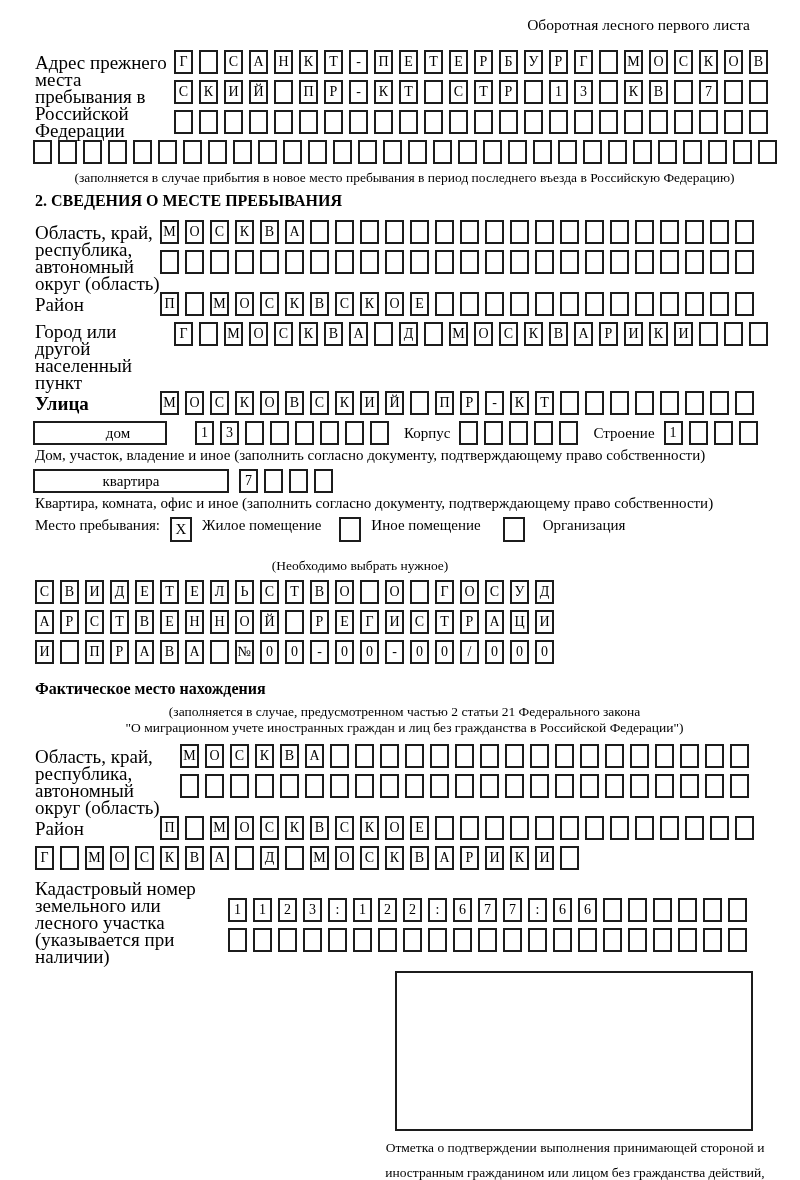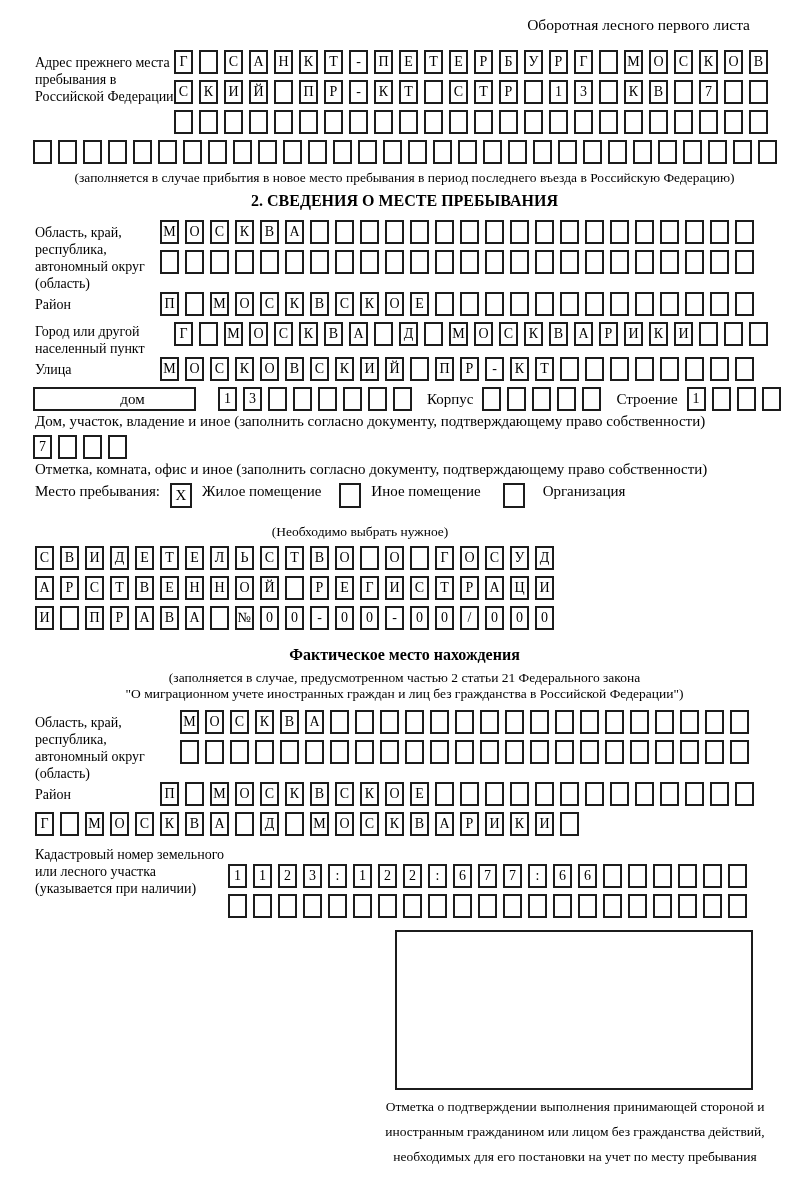--- a/index.html
+++ b/index.html
@@ -4,30 +4,30 @@
 <style>
   * { margin:0; padding:0; box-sizing:border-box; }
   html,body { background:#fff; }
   body {
     width:800px; height:1180px; overflow:hidden;
     color:#000; font-family:"Liberation Serif", serif; font-size:15px;
   }
   .page { padding:16px 26px 0 35px; }
   .corner { text-align:right; padding-right:24px; margin-bottom:16px; font-size:15.5px; }
   .flexrow { display:flex; align-items:flex-start; }
-  .lbl { font-size:14px; line-height:17px; padding-top:4px; }
+  .lbl { font-size:19px; line-height:17px; padding-top:4px; }
   .boxcol { display:flex; flex-direction:column; }
   .boxrow { display:flex; margin-bottom:6px; }
   .cbox {
     flex:0 0 auto; width:19px; height:24px; margin-right:6px;
     border:2px solid #1c1c1c; text-align:center;
     font-size:14px; line-height:20px; font-family:"Liberation Serif", serif;
   }
   .note { font-size:13.5px; text-align:center; line-height:16px; }
-  .sect-title { text-align:center; font-weight:bold; font-size:16px; margin:6px 0 10px 0; }
+  .sect-title { font-weight:bold; font-size:16px; margin:6px 0 10px 0; }
   .widebox {
     flex:0 0 auto; height:24px; border:2px solid #1c1c1c;
     text-align:center; font-size:15px; line-height:20px;
   }
   .inline-lbl { font-size:15px; line-height:24px; padding:0 9px; }
   .caption { font-size:15px; line-height:16px; margin:1px 0 6px 0; }
   .checkbox {
     flex:0 0 auto; width:22px; height:25px; border:2px solid #1c1c1c;
     text-align:center; font-size:15px; line-height:21px; margin:0 10px;
   }
@@ -274,21 +274,21 @@
         <div class="cbox">И</div>
         <div class="cbox">К</div>
         <div class="cbox">И</div>
         <div class="cbox"></div>
         <div class="cbox"></div>
         <div class="cbox"></div>
       </div>
   </div>
 
   <div class="flexrow">
-    <div class="lbl" style="width:125px;">Улица</div>
+    <div class="lbl" style="width:125px;font-weight:bold;">Улица</div>
     <div class="boxrow">
         <div class="cbox">М</div>
         <div class="cbox">О</div>
         <div class="cbox">С</div>
         <div class="cbox">К</div>
         <div class="cbox">О</div>
         <div class="cbox">В</div>
         <div class="cbox">С</div>
         <div class="cbox">К</div>
         <div class="cbox">И</div>
@@ -304,21 +304,21 @@
         <div class="cbox"></div>
         <div class="cbox"></div>
         <div class="cbox"></div>
         <div class="cbox"></div>
         <div class="cbox"></div>
         <div class="cbox"></div>
       </div>
   </div>
 
   <div class="flexrow" style="margin-left:-2px; margin-bottom:2px;">
-    <div class="widebox" style="width:163px; margin-right:22px;padding-left:36px;">дом</div>
+    <div class="widebox" style="width:134px; margin-right:28px;padding-left:36px;">дом</div>
     <div class="boxrow" style="margin-bottom:0;">
         <div class="cbox">1</div>
         <div class="cbox">3</div>
         <div class="cbox"></div>
         <div class="cbox"></div>
         <div class="cbox"></div>
         <div class="cbox"></div>
         <div class="cbox"></div>
         <div class="cbox"></div>
       </div>
@@ -334,28 +334,29 @@
     <div class="boxrow" style="margin-bottom:0;">
         <div class="cbox">1</div>
         <div class="cbox"></div>
         <div class="cbox"></div>
         <div class="cbox"></div>
       </div>
   </div>
   <div class="caption">Дом, участок, владение и иное (заполнить согласно документу, подтверждающему право собственности)</div>
 
   <div class="flexrow" style="margin-left:-2px; margin-bottom:2px;">
+    <div class="widebox" style="width:196px; margin-right:10px;">квартира</div>
     <div class="boxrow" style="margin-bottom:0;">
         <div class="cbox">7</div>
         <div class="cbox"></div>
         <div class="cbox"></div>
         <div class="cbox"></div>
       </div>
   </div>
-  <div class="caption">Отметка, комната, офис и иное (заполнить согласно документу, подтверждающему право собственности)</div>
+  <div class="caption">Квартира, комната, офис и иное (заполнить согласно документу, подтверждающему право собственности)</div>
 
   <div class="stay-row">
     <span>Место пребывания:</span>
     <span class="checkbox">X</span>
     <span>Жилое помещение</span>
     <span class="checkbox" style="margin-left:18px;"></span>
     <span>Иное помещение</span>
     <span class="checkbox" style="margin-left:22px; margin-right:18px;"></span>
     <span>Организация</span>
   </div>

